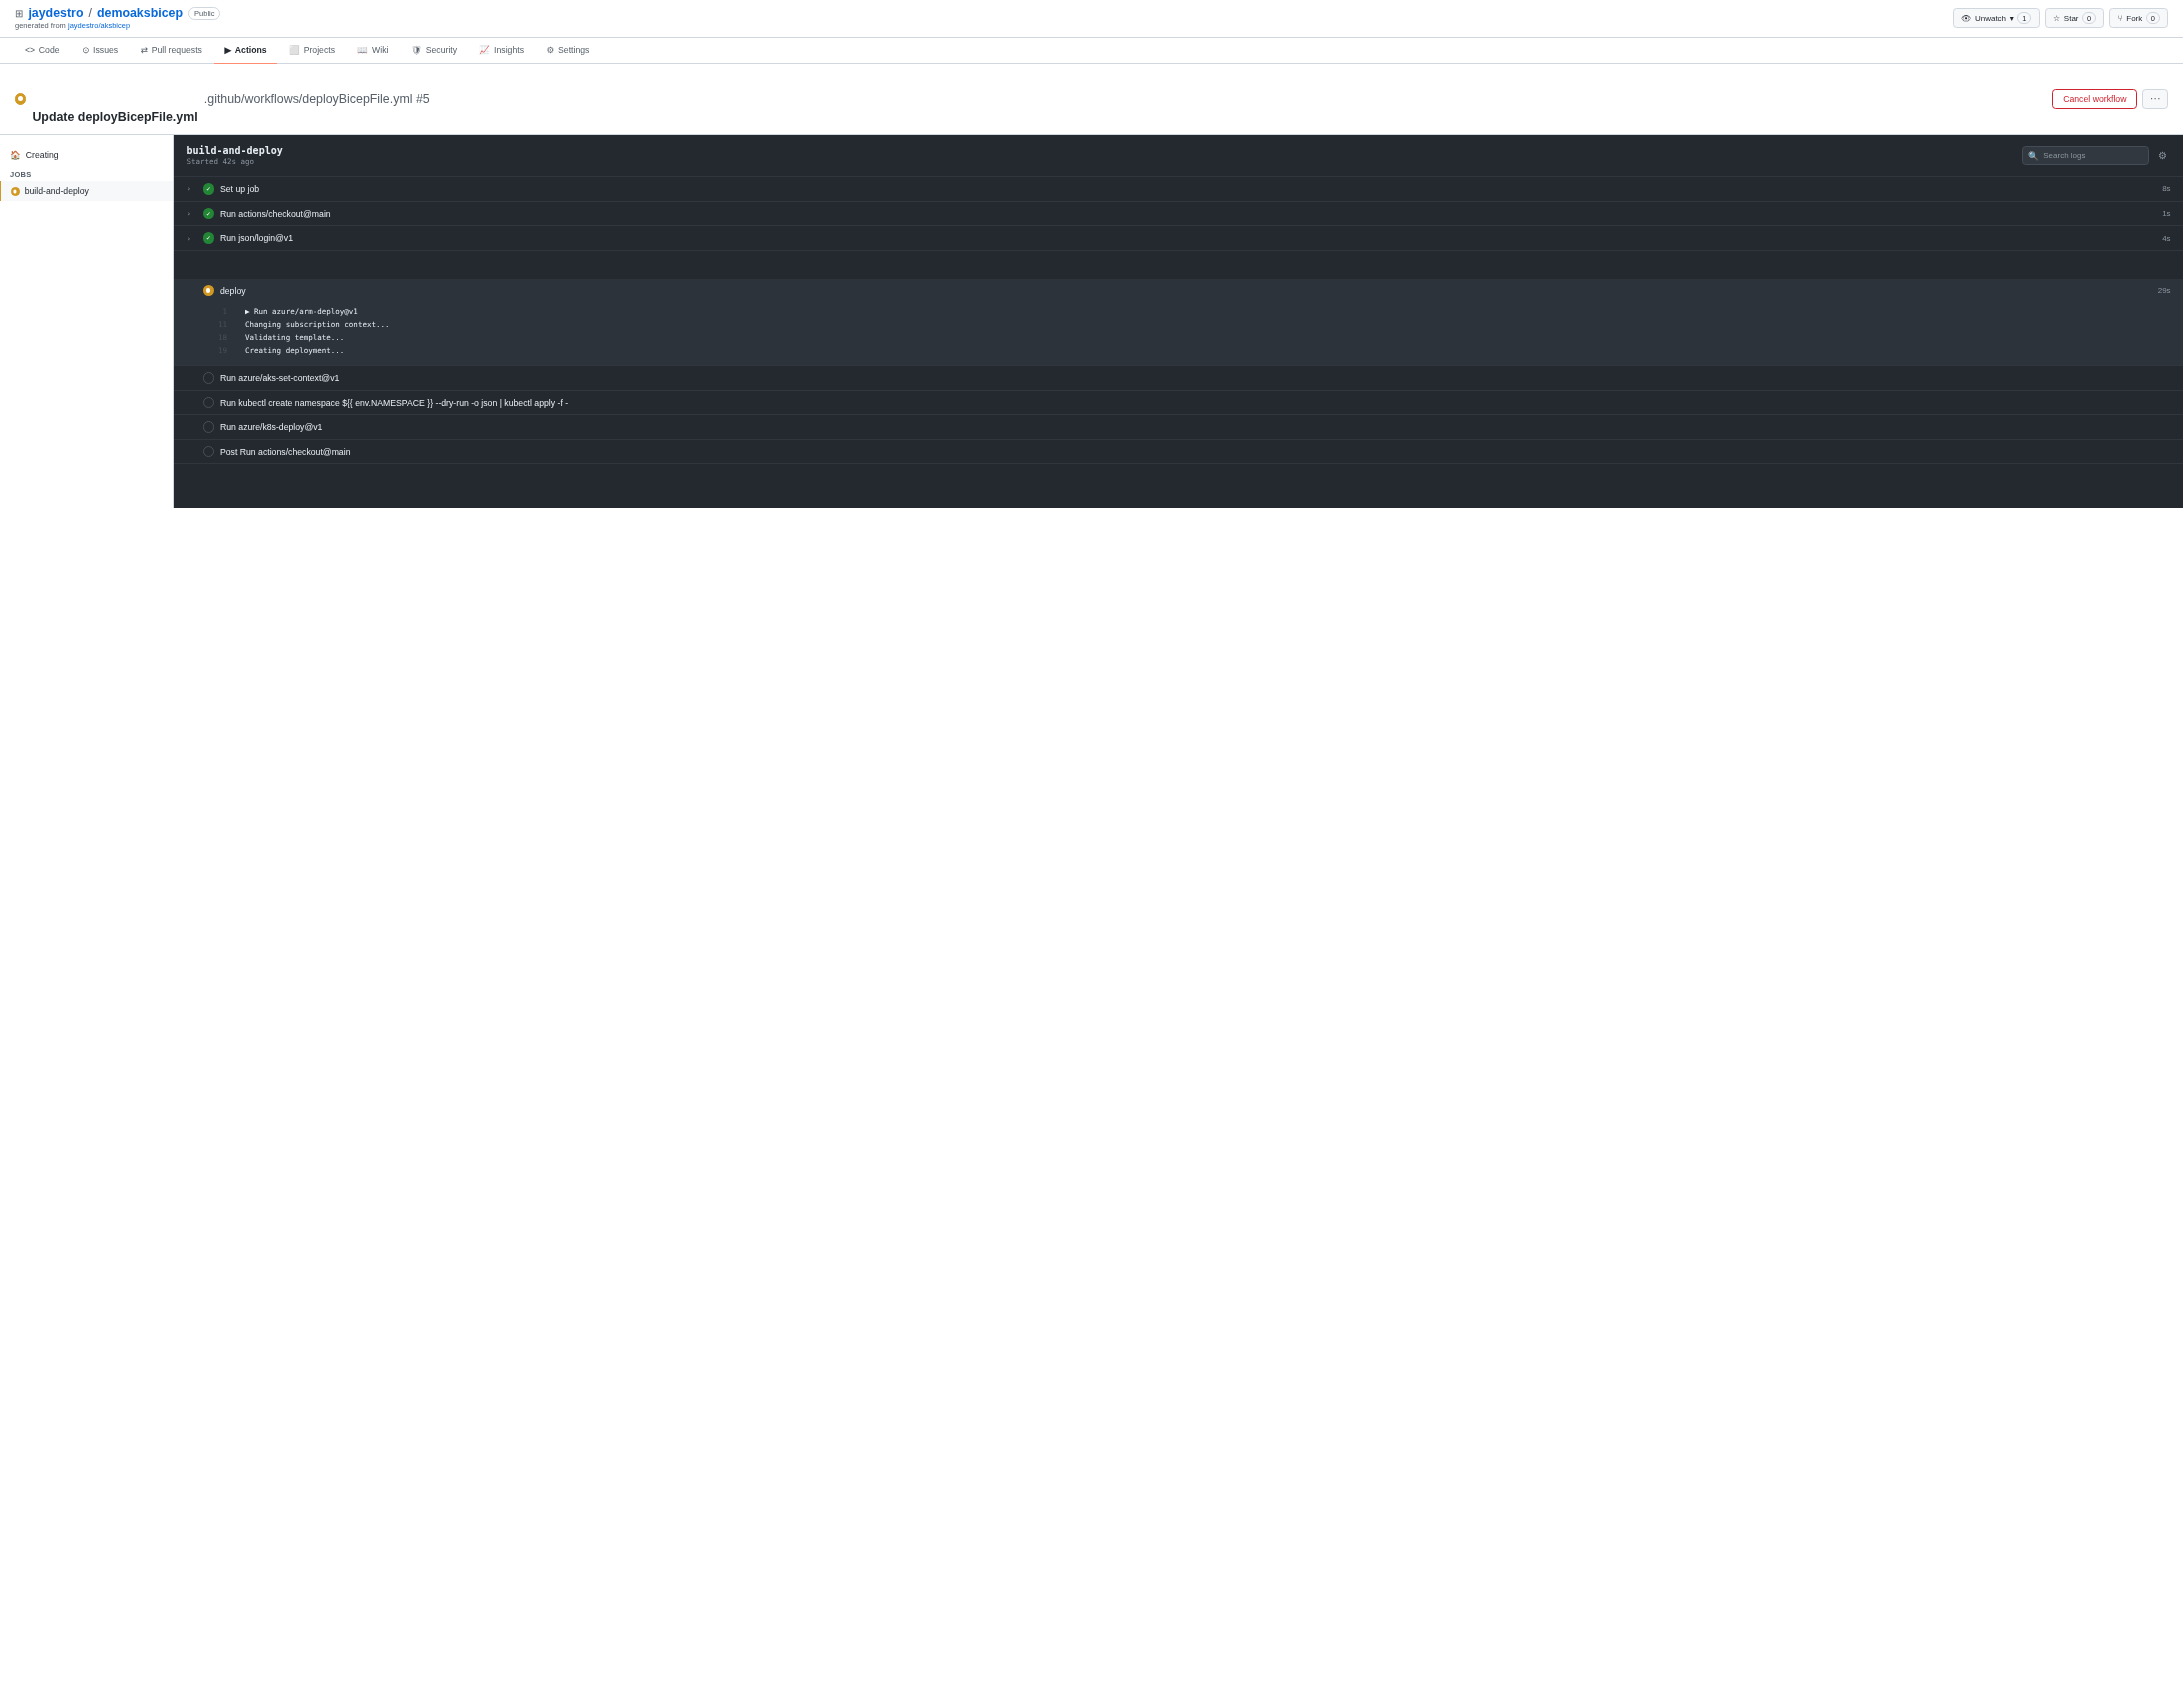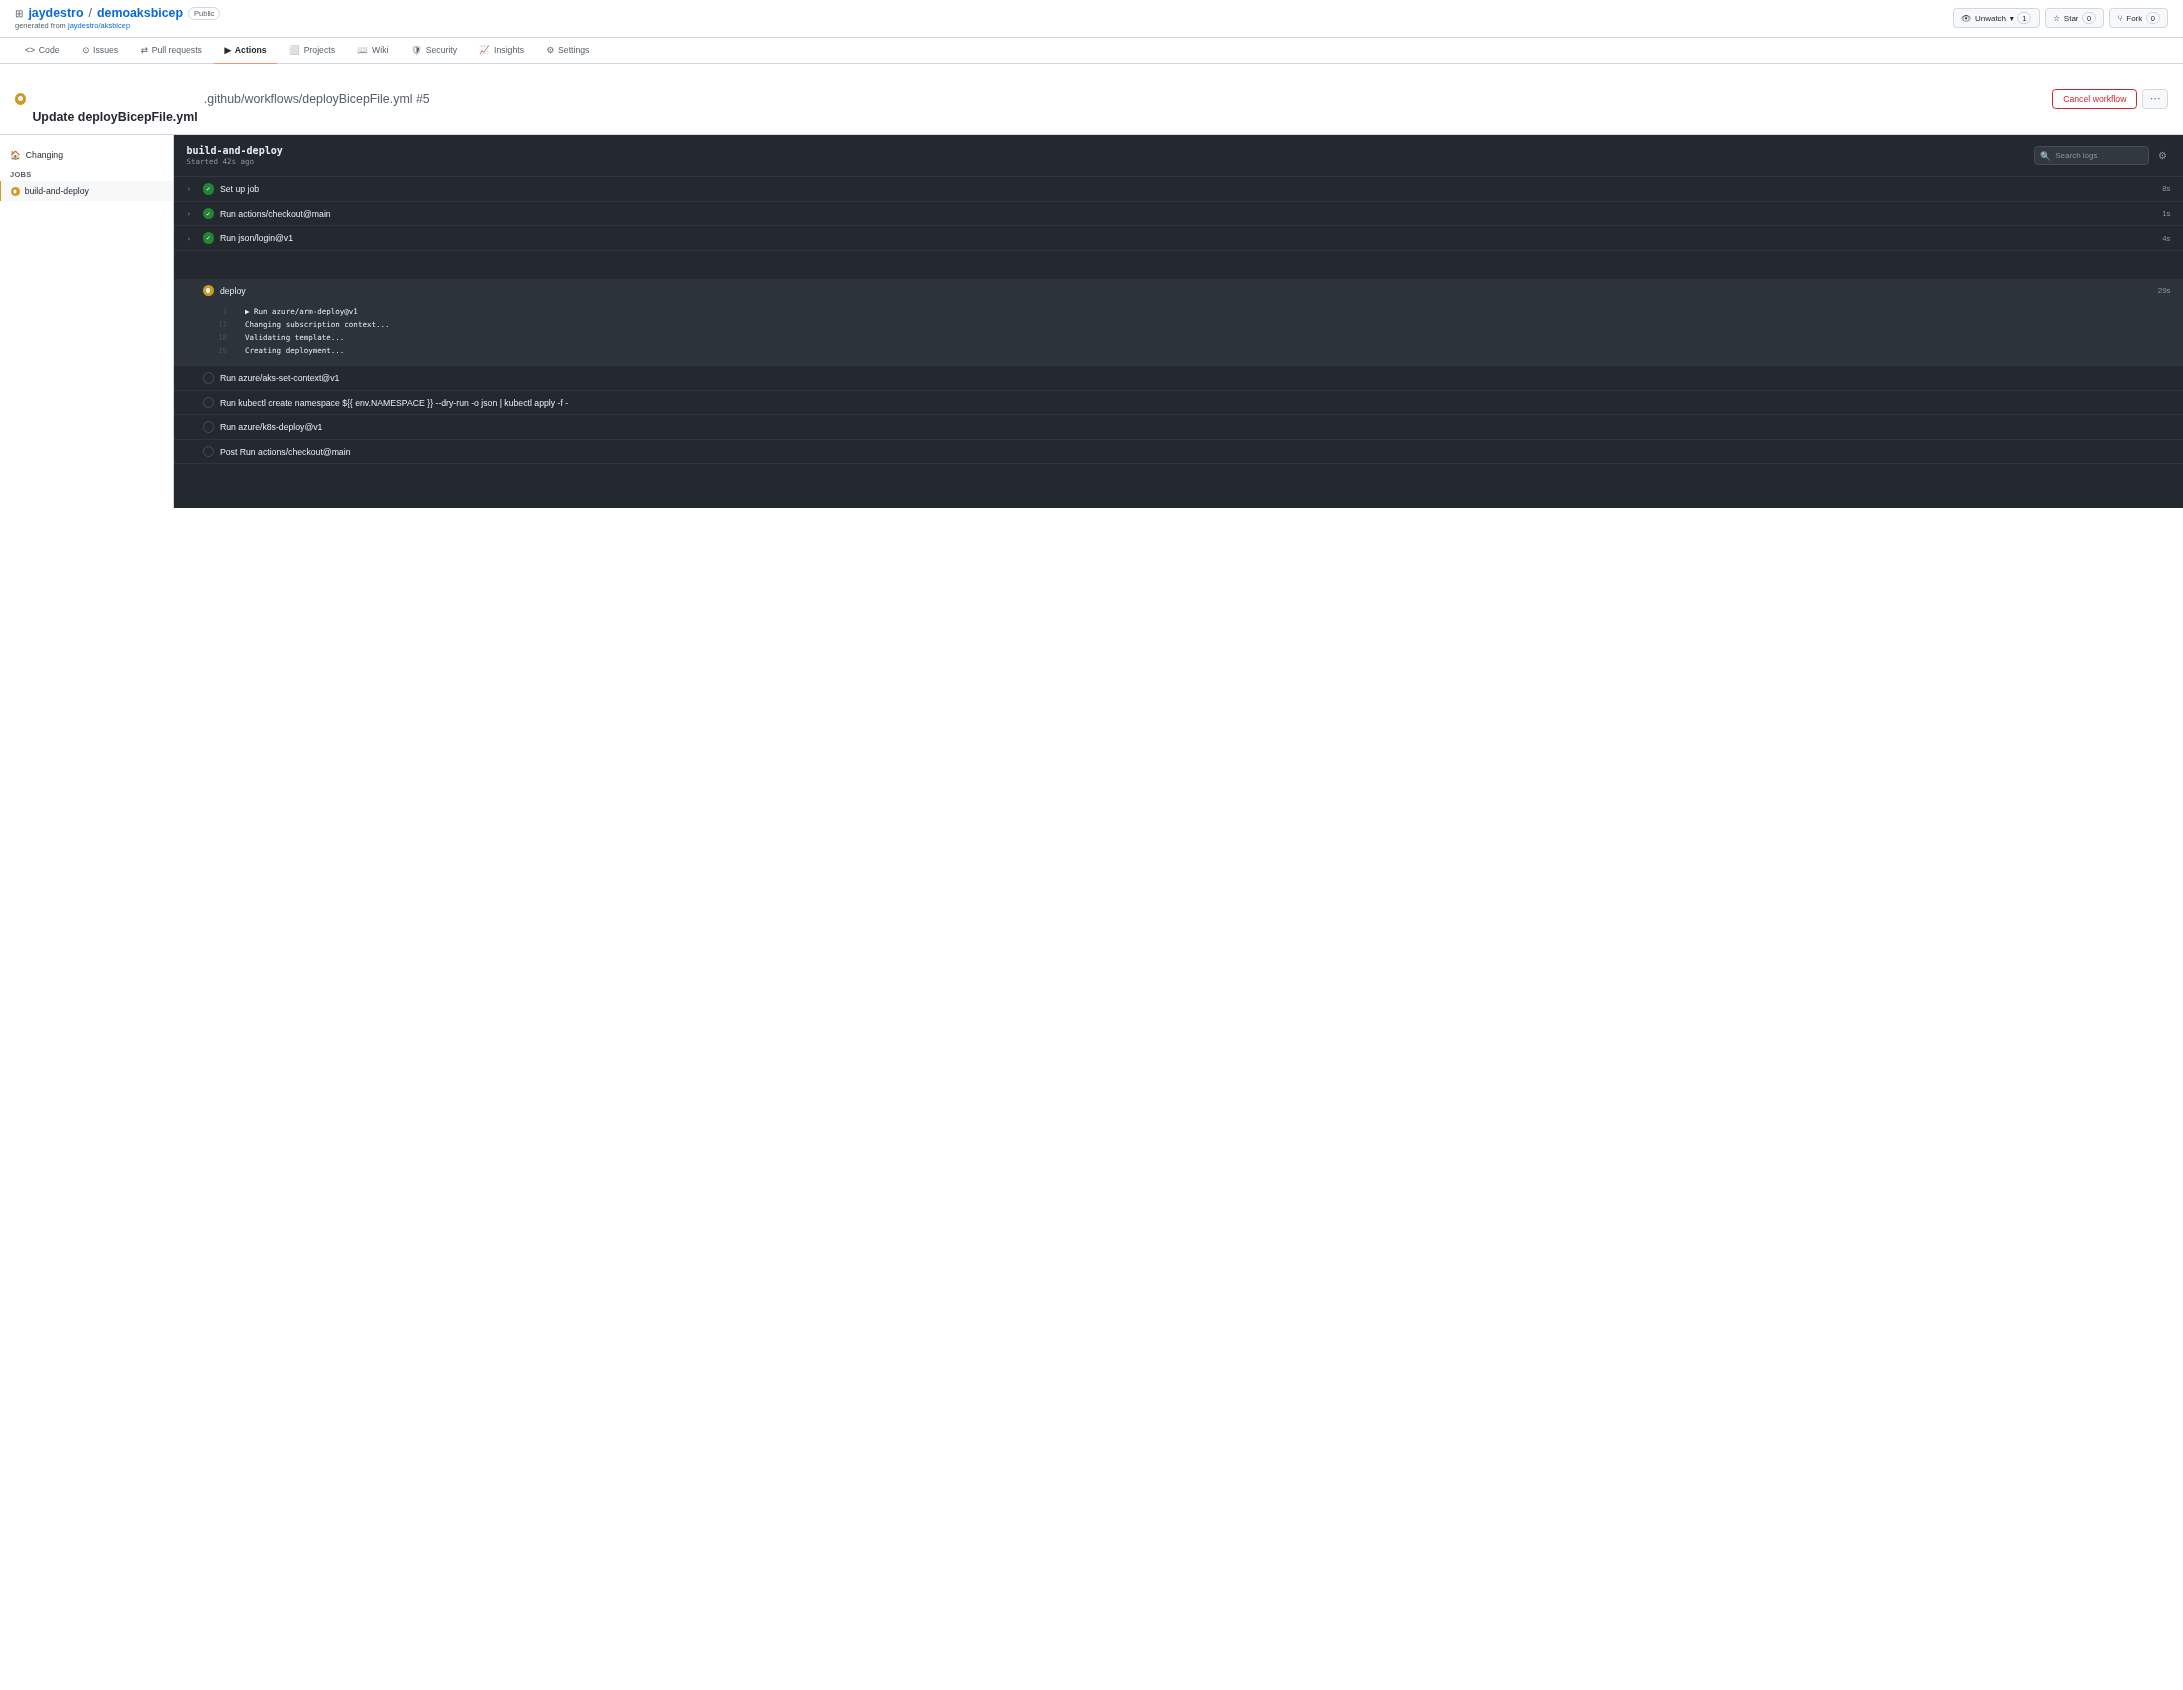--- a/index.html
+++ b/index.html
@@ -267,21 +267,21 @@
       left: 6.2px;
       color: #8b949e;
     }
     .search-input {
       background: #32383f;
       border: 0.6px solid #444c56;
       border-radius: 3.7px;
       padding: 3.7px 7.5px 3.7px 20px;
       color: #e6edf3;
       font-size: 8px;
-      width: 115px;
+      width: 127px;
       outline: none;
     }
     .search-input::placeholder { color: #8b949e; }
     .gear-btn {
       background: transparent;
       border: none;
       color: #8b949e;
       cursor: pointer;
       padding: 3.7px;
       font-size: 10px;
@@ -471,21 +471,21 @@
       <button class="cancel-btn">Cancel workflow</button>
       <button class="more-btn">···</button>
     </div>
   </div>
 
   <div class="content-layout">
 
     <aside class="sidebar">
       <div class="sidebar-summary">
         <span>🏠</span>
-        <span>Changing</span>
+        <span>Creating</span>
       </div>
       <div class="jobs-label">Jobs</div>
       <div class="sidebar-job">
         <div class="job-status-yellow"></div>
         <span>build-and-deploy</span>
       </div>
     </aside>
 
     <div class="log-area">
       <div class="log-header">

